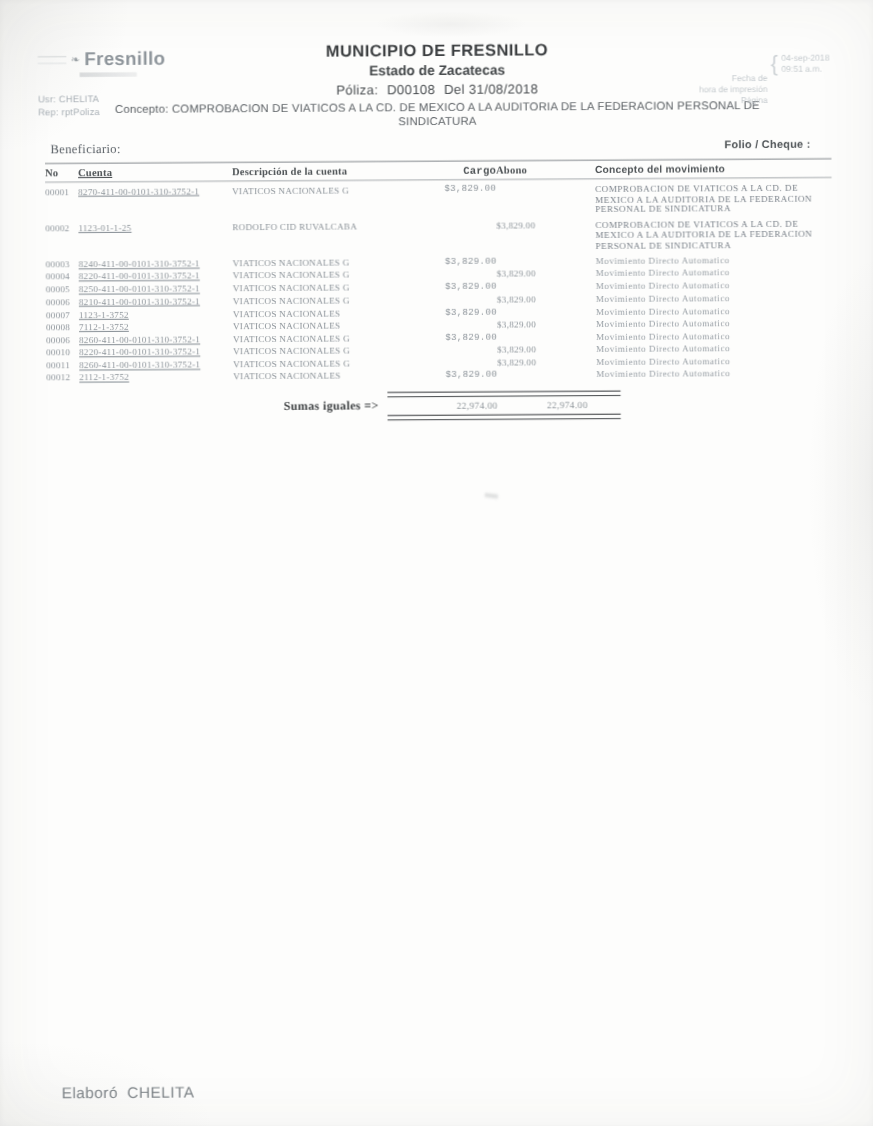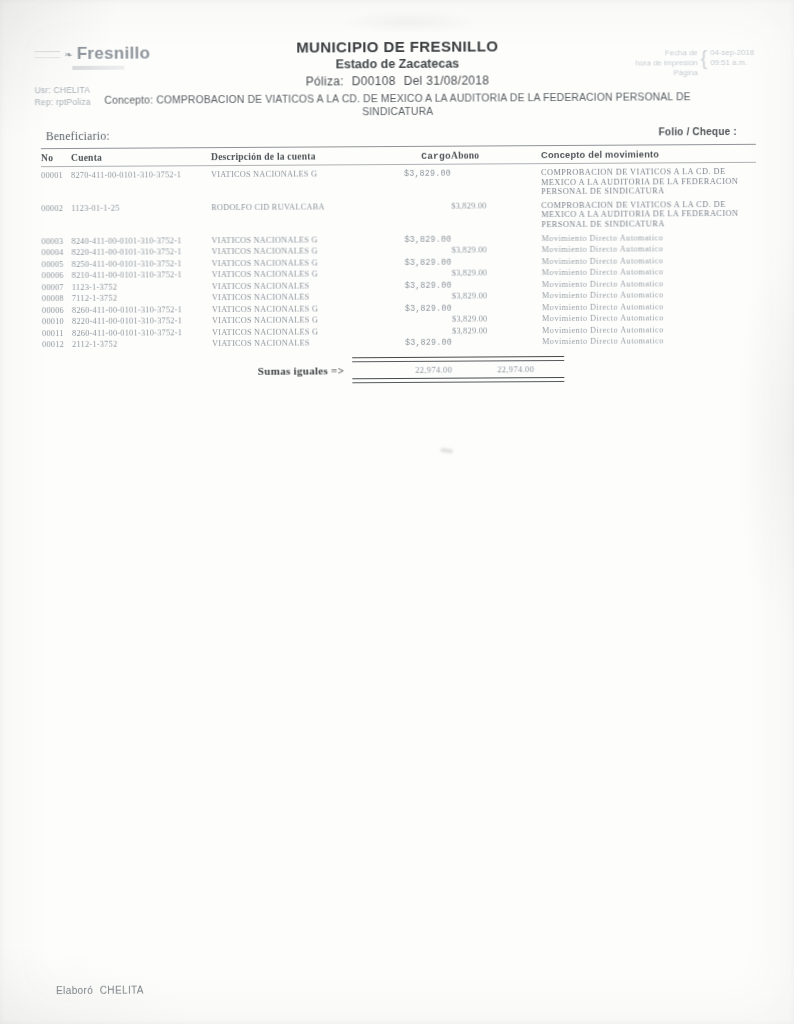--- a/index.html
+++ b/index.html
@@ -28,33 +28,33 @@
   .logo-text{font-family:"Liberation Sans",sans-serif;font-weight:bold;font-size:17px;color:#8e959b;letter-spacing:.3px;}
   .logo-tagline{margin:2px 0 0 38px;width:52px;height:4px;background:linear-gradient(90deg,rgba(150,155,160,.35),rgba(150,155,160,.15));filter:blur(.6px);}
   .usr-rep{margin-top:14px;font-family:"Liberation Sans",sans-serif;font-size:8.5px;color:#a9b0b6;line-height:12px;letter-spacing:.2px;}
   .hdr-center{position:absolute;top:38px;left:97px;width:600px;text-align:center;}
   .doc-title{font-family:"Liberation Sans",sans-serif;font-weight:bold;font-size:15px;color:#3b3e40;letter-spacing:.4px;}
   .doc-subtitle{font-family:"Liberation Sans",sans-serif;font-weight:bold;font-size:12.5px;color:#44484a;margin-top:2px;}
   .poliza-line{font-family:"Liberation Sans",sans-serif;font-size:12px;color:#4b4f52;margin-top:3px;letter-spacing:.3px;}
   .poliza-line .sp{display:inline-block;width:8px;}
   .concepto-line{font-family:"Liberation Sans",sans-serif;font-size:10.3px;color:#5a5f63;margin-top:5px;line-height:12.5px;letter-spacing:.2px;}
   .hdr-right{position:absolute;top:50px;right:26px;width:178px;display:flex;align-items:flex-start;justify-content:flex-end;gap:3px;color:#b7bec3;font-family:"Liberation Sans",sans-serif;font-size:7.8px;line-height:10px;opacity:.8;}
-  .pi-labels{text-align:right;}
+  .pi-labels{text-align:right;margin-top:18px;}
   .pi-brace{font-size:20px;line-height:20px;color:#c3c9cd;font-weight:100;}
   .pi-values{text-align:left;width:58px;}
   
   .beneficiario{position:absolute;top:128px;left:45px;font-size:11.5px;color:#5a6066;letter-spacing:.3px;text-align:right;}
   .folio{position:absolute;top:128px;right:58px;font-family:"Liberation Sans",sans-serif;font-weight:bold;font-size:10px;color:#4e5356;letter-spacing:.2px;}
   
   .tablearea{position:absolute;top:146px;left:40px;right:39px;}
   .rule{border-top:1px solid #8f9397;height:0;}
   .rule.light{border-top-color:#aeb2b5;}
   .thead{display:flex;align-items:baseline;padding:3px 0 2px 0;font-size:9.6px;font-weight:bold;color:#4e5356;letter-spacing:.2px;}
   .c-no{width:30px;}
-  .c-cuenta{width:140px;}
+  .c-cuenta{width:140px;text-decoration:underline;}
   .c-desc{width:180px;}
   .c-cargo{width:60px;text-align:right;font-family:Liberation Mono, monospace;}
   .c-abono{width:80px;text-align:left;}
   .c-conc{flex:1;padding-left:10px;}
   .thead .c-conc{font-family:"Liberation Sans",sans-serif;font-size:9.3px;}
   .trow{display:flex;align-items:flex-start;font-size:8.3px;color:#8e959b;letter-spacing:.25px;line-height:9.6px;}
   .trow.tall{margin-bottom:4px;min-height:28px;}
   .trow.slim{height:11.5px;}
   .trow .c-conc{max-width:212px;color:#7d848c;letter-spacing:.45px;}
   .trow.slim .c-conc{color:#9aa1a7;}
@@ -67,21 +67,21 @@
   .totals-amounts{display:flex;font-size:8.6px;color:#90979c;padding:3px 0;letter-spacing:.3px;}
   .t-cargo{width:100px;text-align:right;}
   .t-abono{width:82px;text-align:right;}
   
   .artifact{position:absolute;top:449px;left:438px;width:12px;height:4px;background:rgba(90,95,100,.18);filter:blur(1px);transform:rotate(8deg);}
   .smudge{position:absolute;pointer-events:none;}
   .sm1{top:0;left:0;width:120px;height:140px;background:radial-gradient(ellipse at 0% 0%,rgba(120,120,115,.10),transparent 70%);}
   .sm2{top:10px;left:340px;width:140px;height:24px;background:radial-gradient(ellipse at center,rgba(130,130,125,.08),transparent 70%);}
   .sm3{top:230px;right:0;width:60px;height:420px;background:radial-gradient(ellipse at 100% 50%,rgba(120,120,115,.07),transparent 70%);}
   .sm4{bottom:0;left:0;width:200px;height:80px;background:radial-gradient(ellipse at 0% 100%,rgba(120,120,115,.06),transparent 70%);}
-  .footer{position:absolute;top:983px;left:50px;font-family:"Liberation Sans",sans-serif;font-size:10px;color:#7d8387;letter-spacing:.4px;}
+  .footer{position:absolute;top:983px;left:50px;font-family:"Liberation Sans",sans-serif;font-size:14px;color:#7d8387;letter-spacing:.4px;}
 </style>
 </head>
 <body>
 
 <div class="page">
   <div class="smudge sm1"></div>
   <div class="smudge sm2"></div>
   <div class="smudge sm3"></div>
   <div class="smudge sm4"></div>
 

